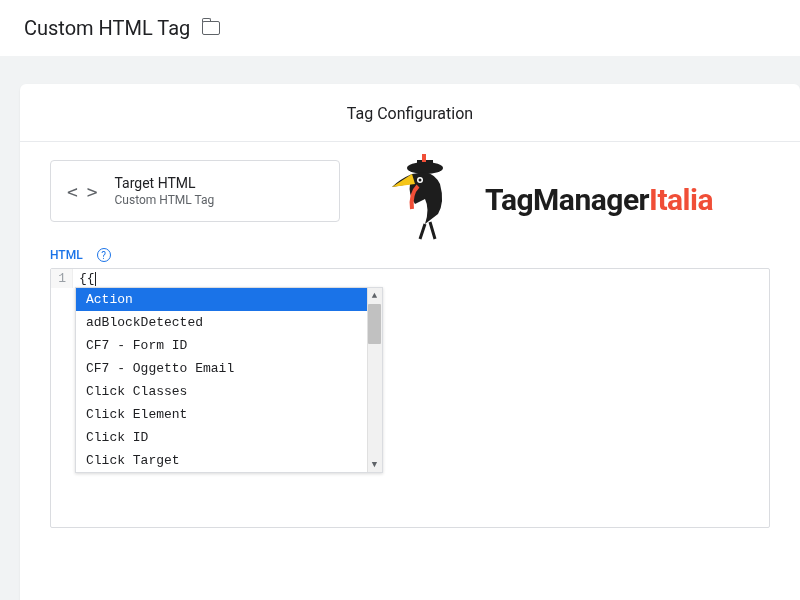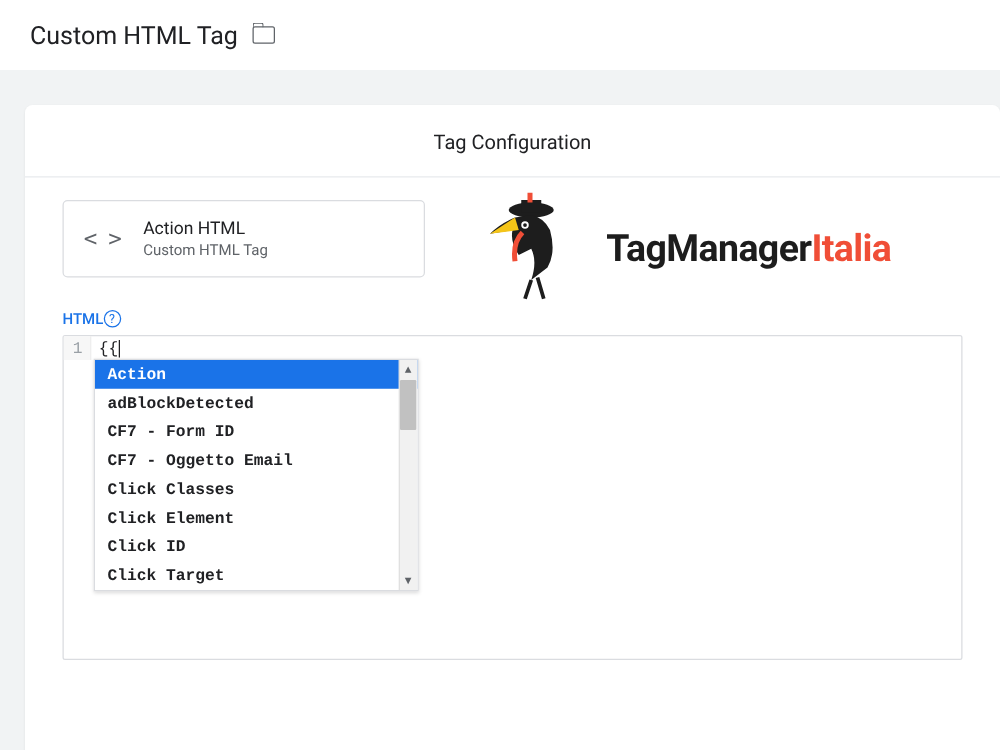--- a/index.html
+++ b/index.html
@@ -11,29 +11,29 @@
     .panel-wrap { padding: 28px 0 0 20px; }
     .panel { background: #fff; border-radius: 6px 6px 0 0; box-shadow: 0 1px 2px rgba(0,0,0,0.08); padding: 0; width: 780px; height: 520px; position: relative; }
     .panel-title { font-size: 16px; font-weight: 400; padding: 20px 30px 18px; color: #202124; text-align: center; }
     .divider { border: none; border-top: 1px solid #e8eaed; }
     .section { padding: 18px 30px 0; }
     .section-label { font-size: 12px; color: #5f6368; margin-bottom: 12px; }
     .tagtype-card { border: 1px solid #dadce0; border-radius: 4px; padding: 14px 16px; display: flex; align-items: center; gap: 18px; width: 290px; }
     .code-icon { font-family: monospace; font-size: 18px; color: #5f6368; letter-spacing: -1px; }
     .tagtype-name { font-size: 14px; color: #202124; }
     .tagtype-sub { font-size: 12px; color: #5f6368; margin-top: 2px; }
-    .html-label-row { display: flex; align-items: center; gap: 0; margin: 26px 0 6px; }
+    .html-label-row { display: flex; align-items: center; gap: 14px; margin: 26px 0 6px; }
     .html-label { font-size: 12px; color: #1a73e8; font-weight: 500; }
     .help-icon { width: 14px; height: 14px; border: 1.3px solid #1a73e8; border-radius: 50%; display: inline-flex; align-items: center; justify-content: center; font-size: 10px; color: #1a73e8; }
     .editor { border: 1px solid #dadce0; border-radius: 2px; background: #fff; font-family: 'Courier New', monospace; font-size: 13px; position: relative; height: 260px; }
     .editor-line { display: flex; }
     .gutter { background: #f7f7f7; color: #9aa0a6; text-align: right; padding: 2px 6px; width: 22px; border-right: 1px solid #eee; user-select: none; }
     .codecell { padding: 2px 6px; flex: 1; }
     .cursor { display: inline-block; border-right: 1px solid #202124; height: 14px; vertical-align: middle; }
-    .autocomplete { position: absolute; top: 18px; left: 24px; width: 260px; background: #fff; border: 1px solid #dadce0; box-shadow: 0 1px 3px rgba(0,0,0,0.15); font-family: 'Courier New', monospace; font-size: 13px; max-height: 230px; overflow: hidden; font-weight: bold; }
+    .autocomplete { position: absolute; top: 18px; left: 24px; width: 308px; background: #fff; border: 1px solid #dadce0; box-shadow: 0 1px 3px rgba(0,0,0,0.15); font-family: 'Courier New', monospace; font-size: 13px; max-height: 230px; overflow: hidden; }
     .ac-body { overflow-y: auto; max-height: 230px; }
     .ac-item { padding: 4px 10px; color: #202124; white-space: nowrap; }
     .ac-item.selected { background: #1a73e8; color: #fff; }
     .scrollbar-track { position: absolute; right: 0; top: 0; bottom: 0; width: 15px; background: #f1f1f1; border-left: 1px solid #e0e0e0; }
     .scrollbar-thumb { position: absolute; right: 1px; top: 1px; width: 13px; height: 40px; background: #c1c1c1; border-radius: 1px; }
     .scrollbar-arrow { position: absolute; right: 0; width: 15px; height: 15px; display: flex; align-items: center; justify-content: center; font-size: 9px; color: #5f6368; }
     .scrollbar-arrow.up { top: 0; }
     .scrollbar-arrow.down { bottom: 0; }
     .logo { position: absolute; top: 70px; left: 370px; display: flex; align-items: center; gap: 25px; }
     .logo-bird { width: 70px; height: 90px; position: relative; }
@@ -50,21 +50,21 @@
 </div>
 
 <div class="panel-wrap">
   <div class="panel">
     <div class="panel-title">Tag Configuration</div>
     <hr class="divider">
     <div class="section">
       <div class="tagtype-card">
         <span class="code-icon">&lt;&nbsp;&gt;</span>
         <div>
-          <div class="tagtype-name">Action HTML</div>
+          <div class="tagtype-name">Target HTML</div>
           <div class="tagtype-sub">Custom HTML Tag</div>
         </div>
       </div>
 
       <div class="html-label-row">
         <span class="html-label">HTML</span>
         <span class="help-icon">?</span>
       </div>
 
       <div class="editor">

